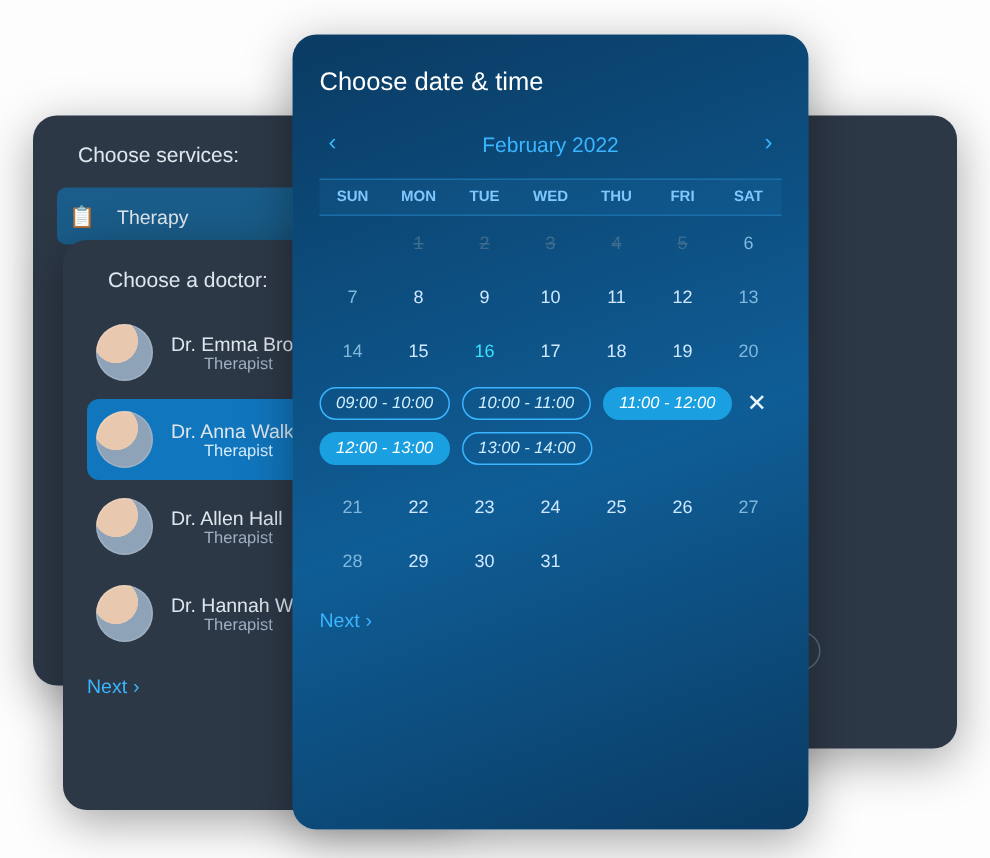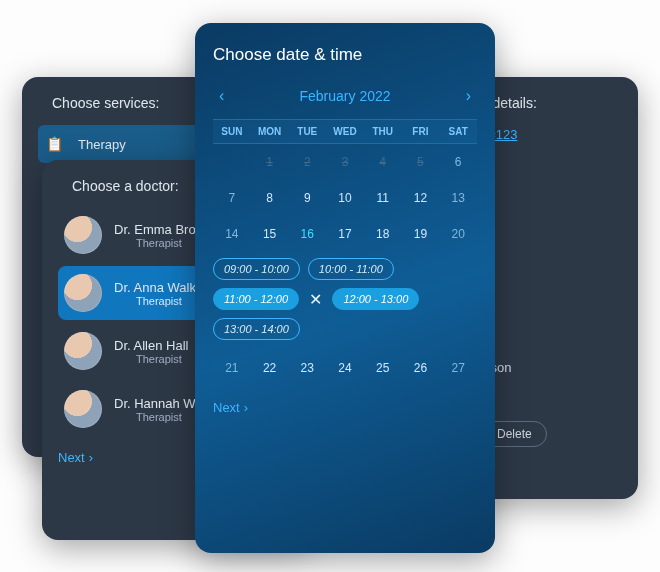--- a/index.html
+++ b/index.html
@@ -88,21 +88,21 @@
   .doc-row.selected .doc-role { color:#d5ecff;}
   .next-link {
     color:#39b6ff; font-size:13px; font-weight:500;
     margin-top:14px; display:flex;align-items:flex-start;gap:4px;
     cursor:pointer;
   }
 
   
   .calendar {
     left: 195px; top: 23px;
-    width: 300px; height: 530px;
+    width: 344px; height: 530px;
     background: linear-gradient(160deg, #0a3b63 0%, #0f5d96 55%, #0a3b63 100%);
     padding: 22px 18px;
     color:#dff1ff;
   }
   .cal-title { font-size:17px; font-weight:500; margin-bottom:18px; color:#fff;}
   .cal-hdr {
     display:flex; align-items:center; justify-content:space-between;
     margin-bottom:10px;
   }
   .cal-nav { color:#39b6ff; cursor:pointer; padding:4px 6px;}
@@ -292,18 +292,27 @@
       </div>
       <div class="week">
         <div class="day light">21</div>
         <div class="day ">22</div>
         <div class="day ">23</div>
         <div class="day ">24</div>
         <div class="day ">25</div>
         <div class="day ">26</div>
         <div class="day light">27</div>
       </div>
+      <div class="week">
+        <div class="day light">28</div>
+        <div class="day ">29</div>
+        <div class="day ">30</div>
+        <div class="day ">31</div>
+        <div class="day "></div>
+        <div class="day "></div>
+        <div class="day "></div>
+      </div>
     </div>
   <div class="next-link">
     <span>Next</span>
     <span>›</span>
   </div>
 </div>
 
 </body></html>

